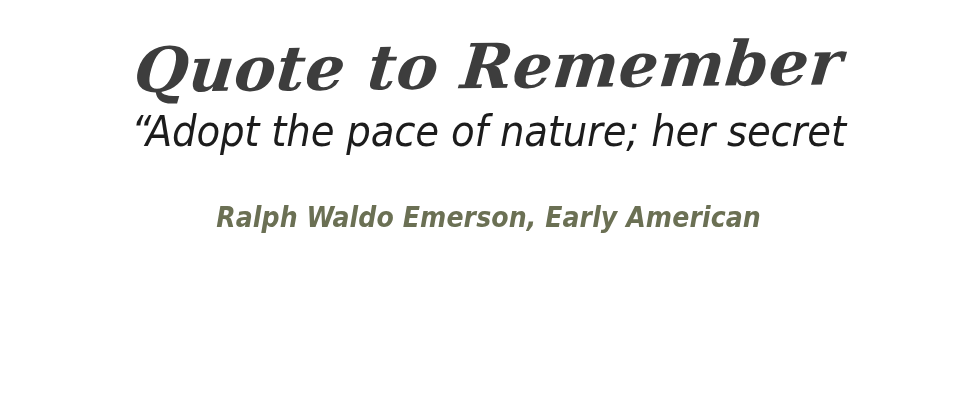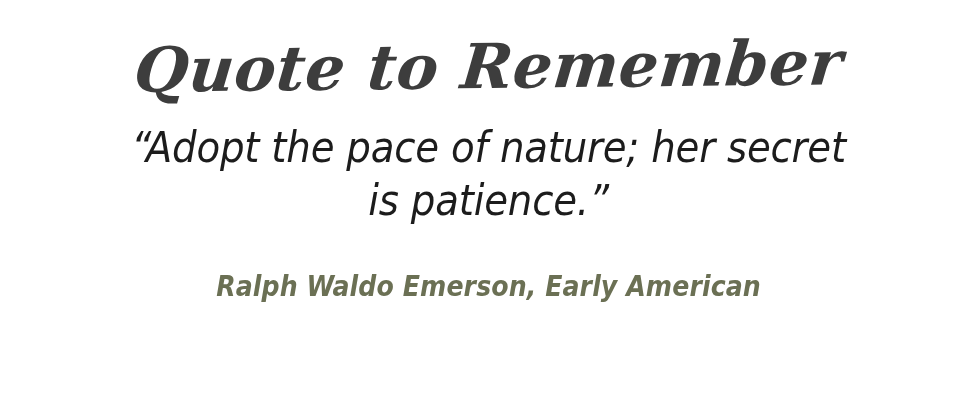--- a/index.html
+++ b/index.html
@@ -36,21 +36,21 @@
     line-height: 1.05;
     letter-spacing: 0.5px;
     color: #3d3d3d;
     transform: skewX(-6deg) rotate(-0.6deg);
     transform-origin: center center;
     white-space: nowrap;
   }
 
   
   .quote-block {
-    margin-top: 22px;
+    margin-top: 6px;
     font-family: "DejaVu Sans Condensed", "Liberation Sans Narrow", "Liberation Sans", sans-serif;
     font-style: italic;
     font-weight: 300;
     font-size: 43px;
     line-height: 53px;
     color: #1c1c1c;
     letter-spacing: -0.2px;
     max-width: 880px;
   }
   .quote-line {
@@ -76,20 +76,19 @@
 </style>
 </head>
 <body>
 
 <div id="quote-card">
 
   <div class="heading">Quote to Remember</div>
 
   <div class="quote-block">
     <span class="quote-line">“Adopt the pace of nature; her secret</span>
-    <span class="quote-line">is patience.”</span>
   </div>
 
   <div class="attribution">
     <span class="attribution-line">Ralph Waldo Emerson, Early American</span>
   </div>
 
 </div>
 
 </body></html>

